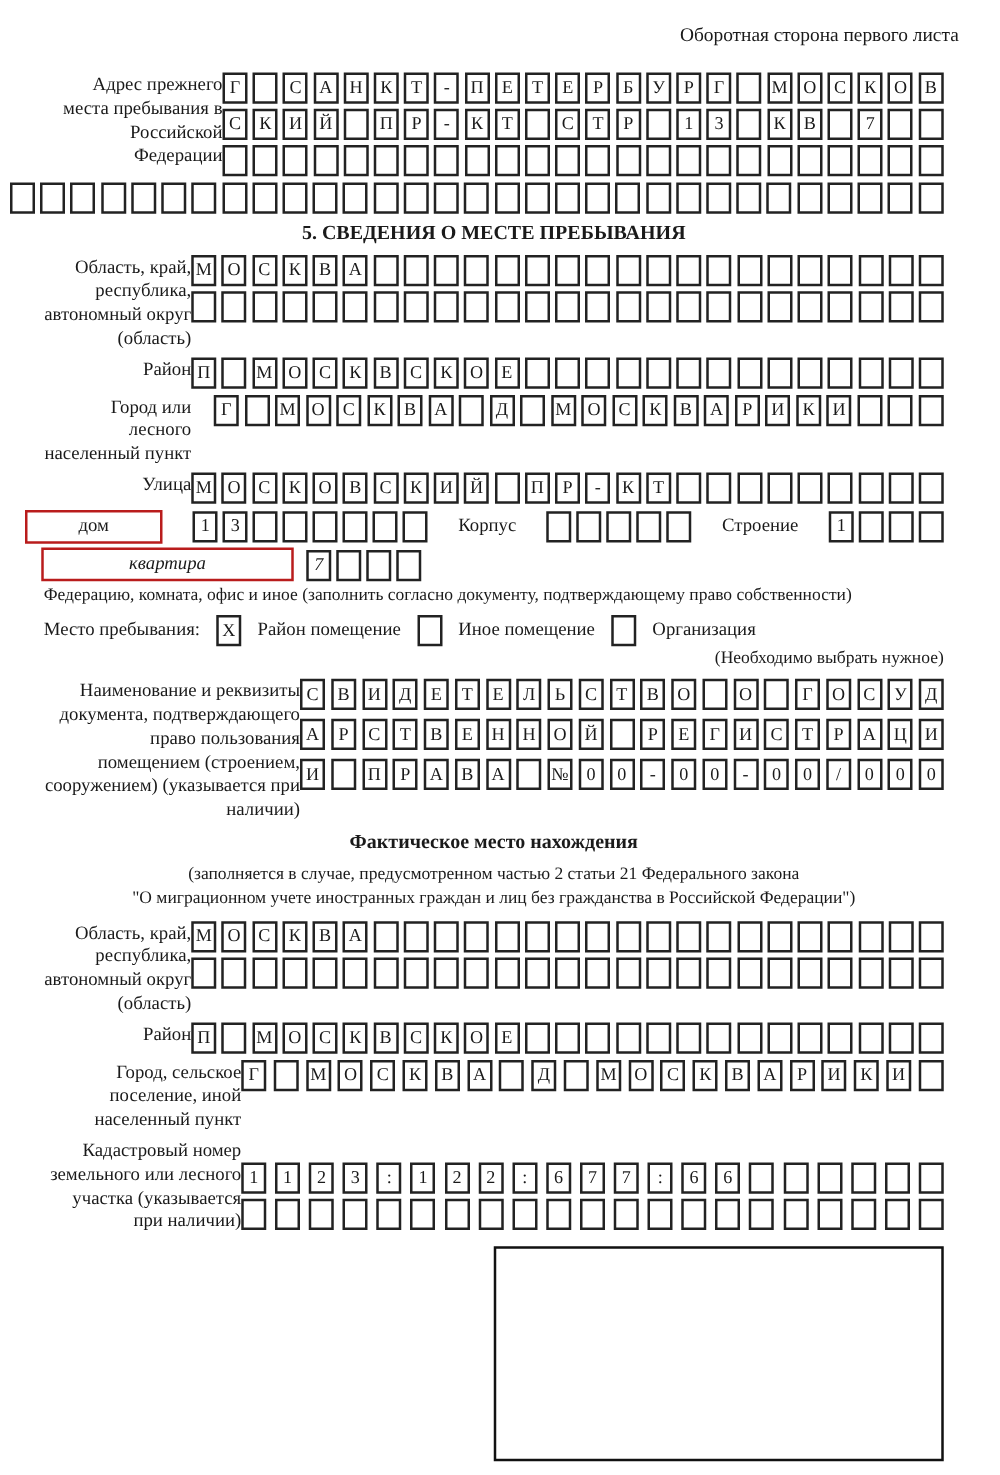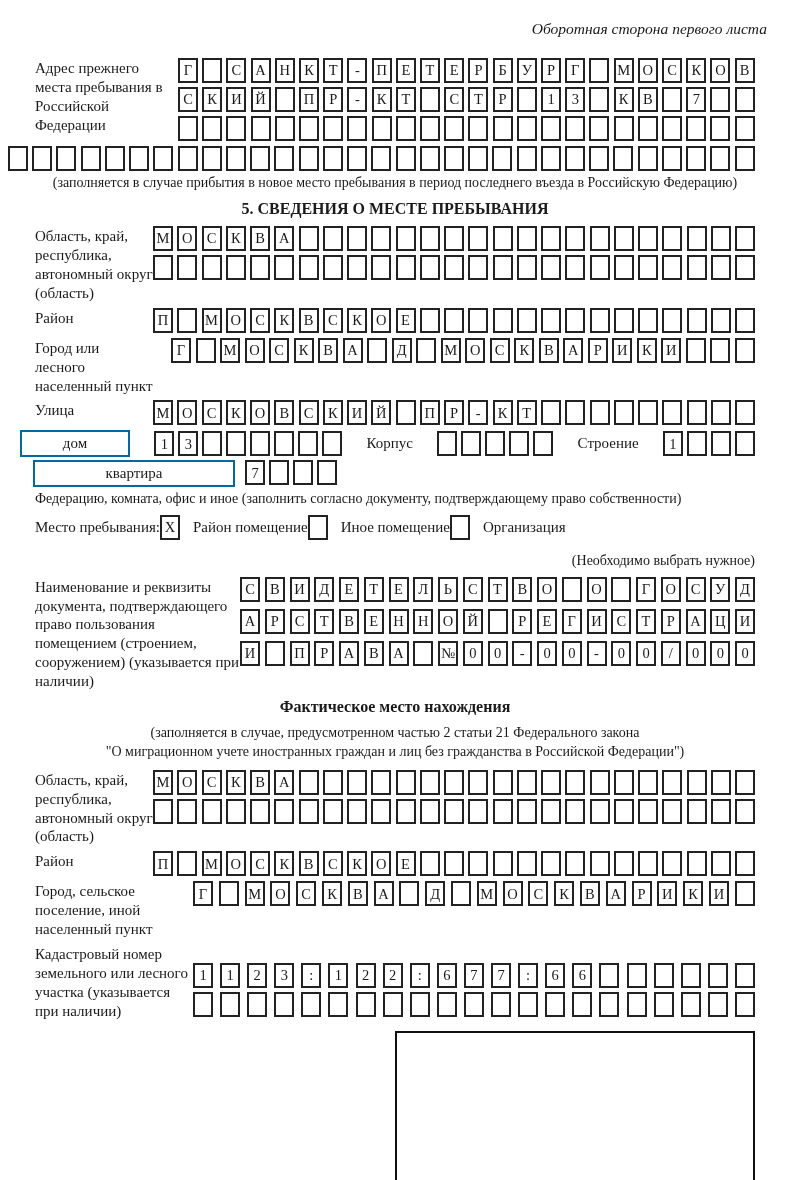--- a/index.html
+++ b/index.html
@@ -2,48 +2,48 @@
 <html><head>
 <meta charset="utf-8">
 <style>
   html,body{margin:0;padding:0;background:#fff;}
   .page{
     width:800px;height:1180px;box-sizing:border-box;position:relative;
     background:#fff;color:#1a1a1a;overflow:hidden;
     font-family:"Liberation Serif","DejaVu Serif",serif;
     padding:6px 45px 0 35px;
   }
-  .top-note{text-align:right;font-size:15.5px;margin:14px -12px 20px 0;font-style:italic;}
-  .frow{display:flex;align-items:flex-start;margin-bottom:5px;}
+  .top-note{text-align:right;font-size:15.5px;margin:14px -12px 20px 0;}
+  .frow{display:flex;align-items:flex-start;margin-bottom:5px;text-align:right;}
   .flabel{flex:none;font-size:15px;line-height:1.26;padding-top:1px;}
   .w143{width:143px;}
   .w118{width:118px;}
   .w205{width:205px;}
   .rows{flex:1;display:flex;flex-direction:column;gap:4px;}
   .rows.g7{gap:7px;}
   .cells{display:flex;justify-content:space-between;}
   .cells.compact{justify-content:flex-start;gap:4px;}
   .cell{
     flex:none;width:20px;height:25px;box-sizing:border-box;
     border:2px solid #222;display:inline-flex;align-items:center;justify-content:center;
     font-size:14.5px;line-height:1;background:#fff;
   }
   .fullrow{margin:0 0 3px -27px;}
   .caption{font-size:14px;line-height:1.3;}
   .center{text-align:center;}
   .sect-title{font-size:16px;font-weight:bold;text-align:center;margin:7px 0 8px 0;}
   .indent18{padding-left:18px;}
   .named-box{
-    box-sizing:border-box;border:2px solid #0369a1;height:27px;flex:none;
+    box-sizing:border-box;border:2px solid #b91c1c;height:27px;flex:none;
     display:flex;align-items:center;justify-content:center;font-size:15px;
   }
   .house-row{display:flex;align-items:center;justify-content:space-between;margin:2px 0 3px -15px;}
-  .apt-row{display:flex;align-items:flex-start;gap:10px;margin:3px 0 3px -2px;}
+  .apt-row{display:flex;align-items:flex-end;gap:10px;margin:3px 0 3px -2px;font-style:italic;}
   .inline-label{font-size:15px;flex:none;}
-  .stay-row{display:flex;align-items:center;margin:6px 0 13px 0;font-size:15px;}
+  .stay-row{display:flex;align-items:center;gap:13px;margin:6px 0 2px 0;font-size:15px;}
   .stay-row .opt{display:flex;align-items:center;gap:13px;}
   .hint{font-size:14px;margin:2px 0 8px 150px;text-align:right;}
   .subcap{font-size:14px;text-align:center;line-height:1.35;}
   .stamp-box{width:360px;height:172px;border:2px solid #111;box-sizing:border-box;margin:10px 0 6px 360px;}
   .mb8{margin-bottom:8px;}
 </style>
 </head>
 <body>
 
 <div class="page">
@@ -159,21 +159,20 @@
       <span class="cell"></span>
       <span class="cell"></span>
       <span class="cell"></span>
       <span class="cell"></span>
       <span class="cell"></span>
       <span class="cell"></span>
       <span class="cell"></span>
       <span class="cell"></span>
       <span class="cell"></span>
     </div>
-  <div class="caption center mb8">(заполняется в случае прибытия в новое место пребывания в период последнего въезда в Российскую Федерацию)</div>
 
   <div class="sect-title">5. СВЕДЕНИЯ О МЕСТЕ ПРЕБЫВАНИЯ</div>
 
   <div class="frow">
     <div class="flabel w118">Область, край, республика, автономный округ (область)</div>
     <div class="rows">
       <div class="cells">
           <span class="cell">М</span>
           <span class="cell">О</span>
           <span class="cell">С</span>

